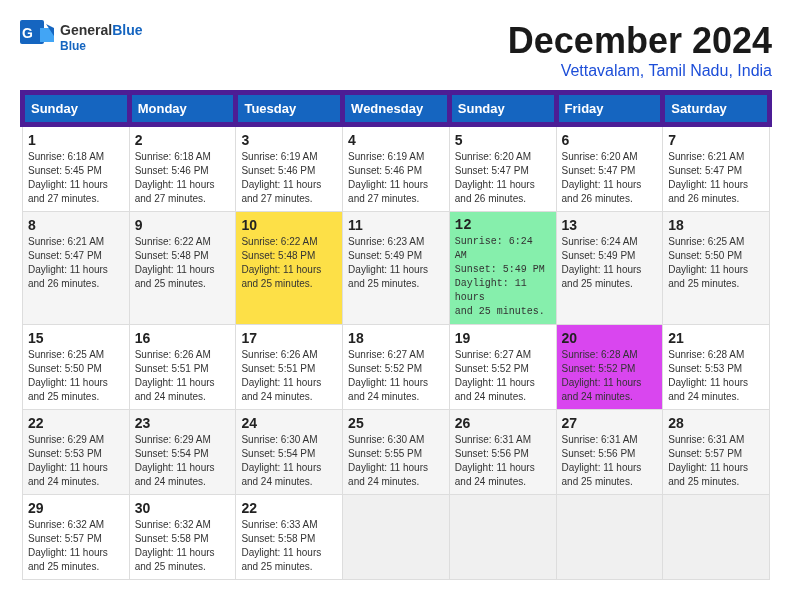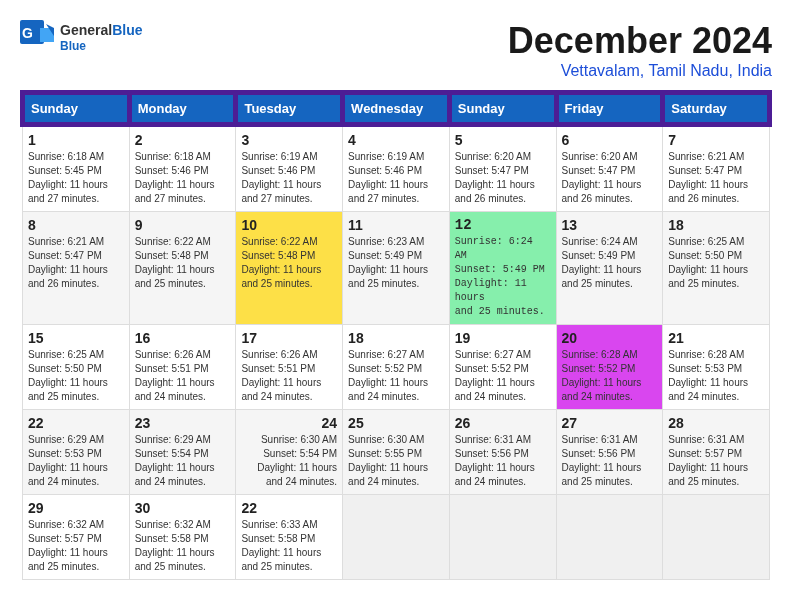--- a/index.html
+++ b/index.html
@@ -282,21 +282,21 @@
 Daylight: 11 hours
 and 24 minutes.</div>
         </td>
         <td style="background-color: rgb(245, 245, 245);">
           <span class="day-num">23</span>
           <div class="day-info" style="white-space: pre-line;">Sunrise: 6:29 AM
 Sunset: 5:54 PM
 Daylight: 11 hours
 and 24 minutes.</div>
         </td>
-        <td style="background-color: rgb(245, 245, 245); text-align: right;">
+        <td style="background-color: rgb(245, 245, 245);">
           <span class="day-num">24</span>
           <div class="day-info" style="white-space: pre-line;">Sunrise: 6:30 AM
 Sunset: 5:54 PM
 Daylight: 11 hours
 and 24 minutes.</div>
         </td>
         <td style="background-color: rgb(245, 245, 245);">
           <span class="day-num">25</span>
           <div class="day-info" style="white-space: pre-line;">Sunrise: 6:30 AM
 Sunset: 5:55 PM

